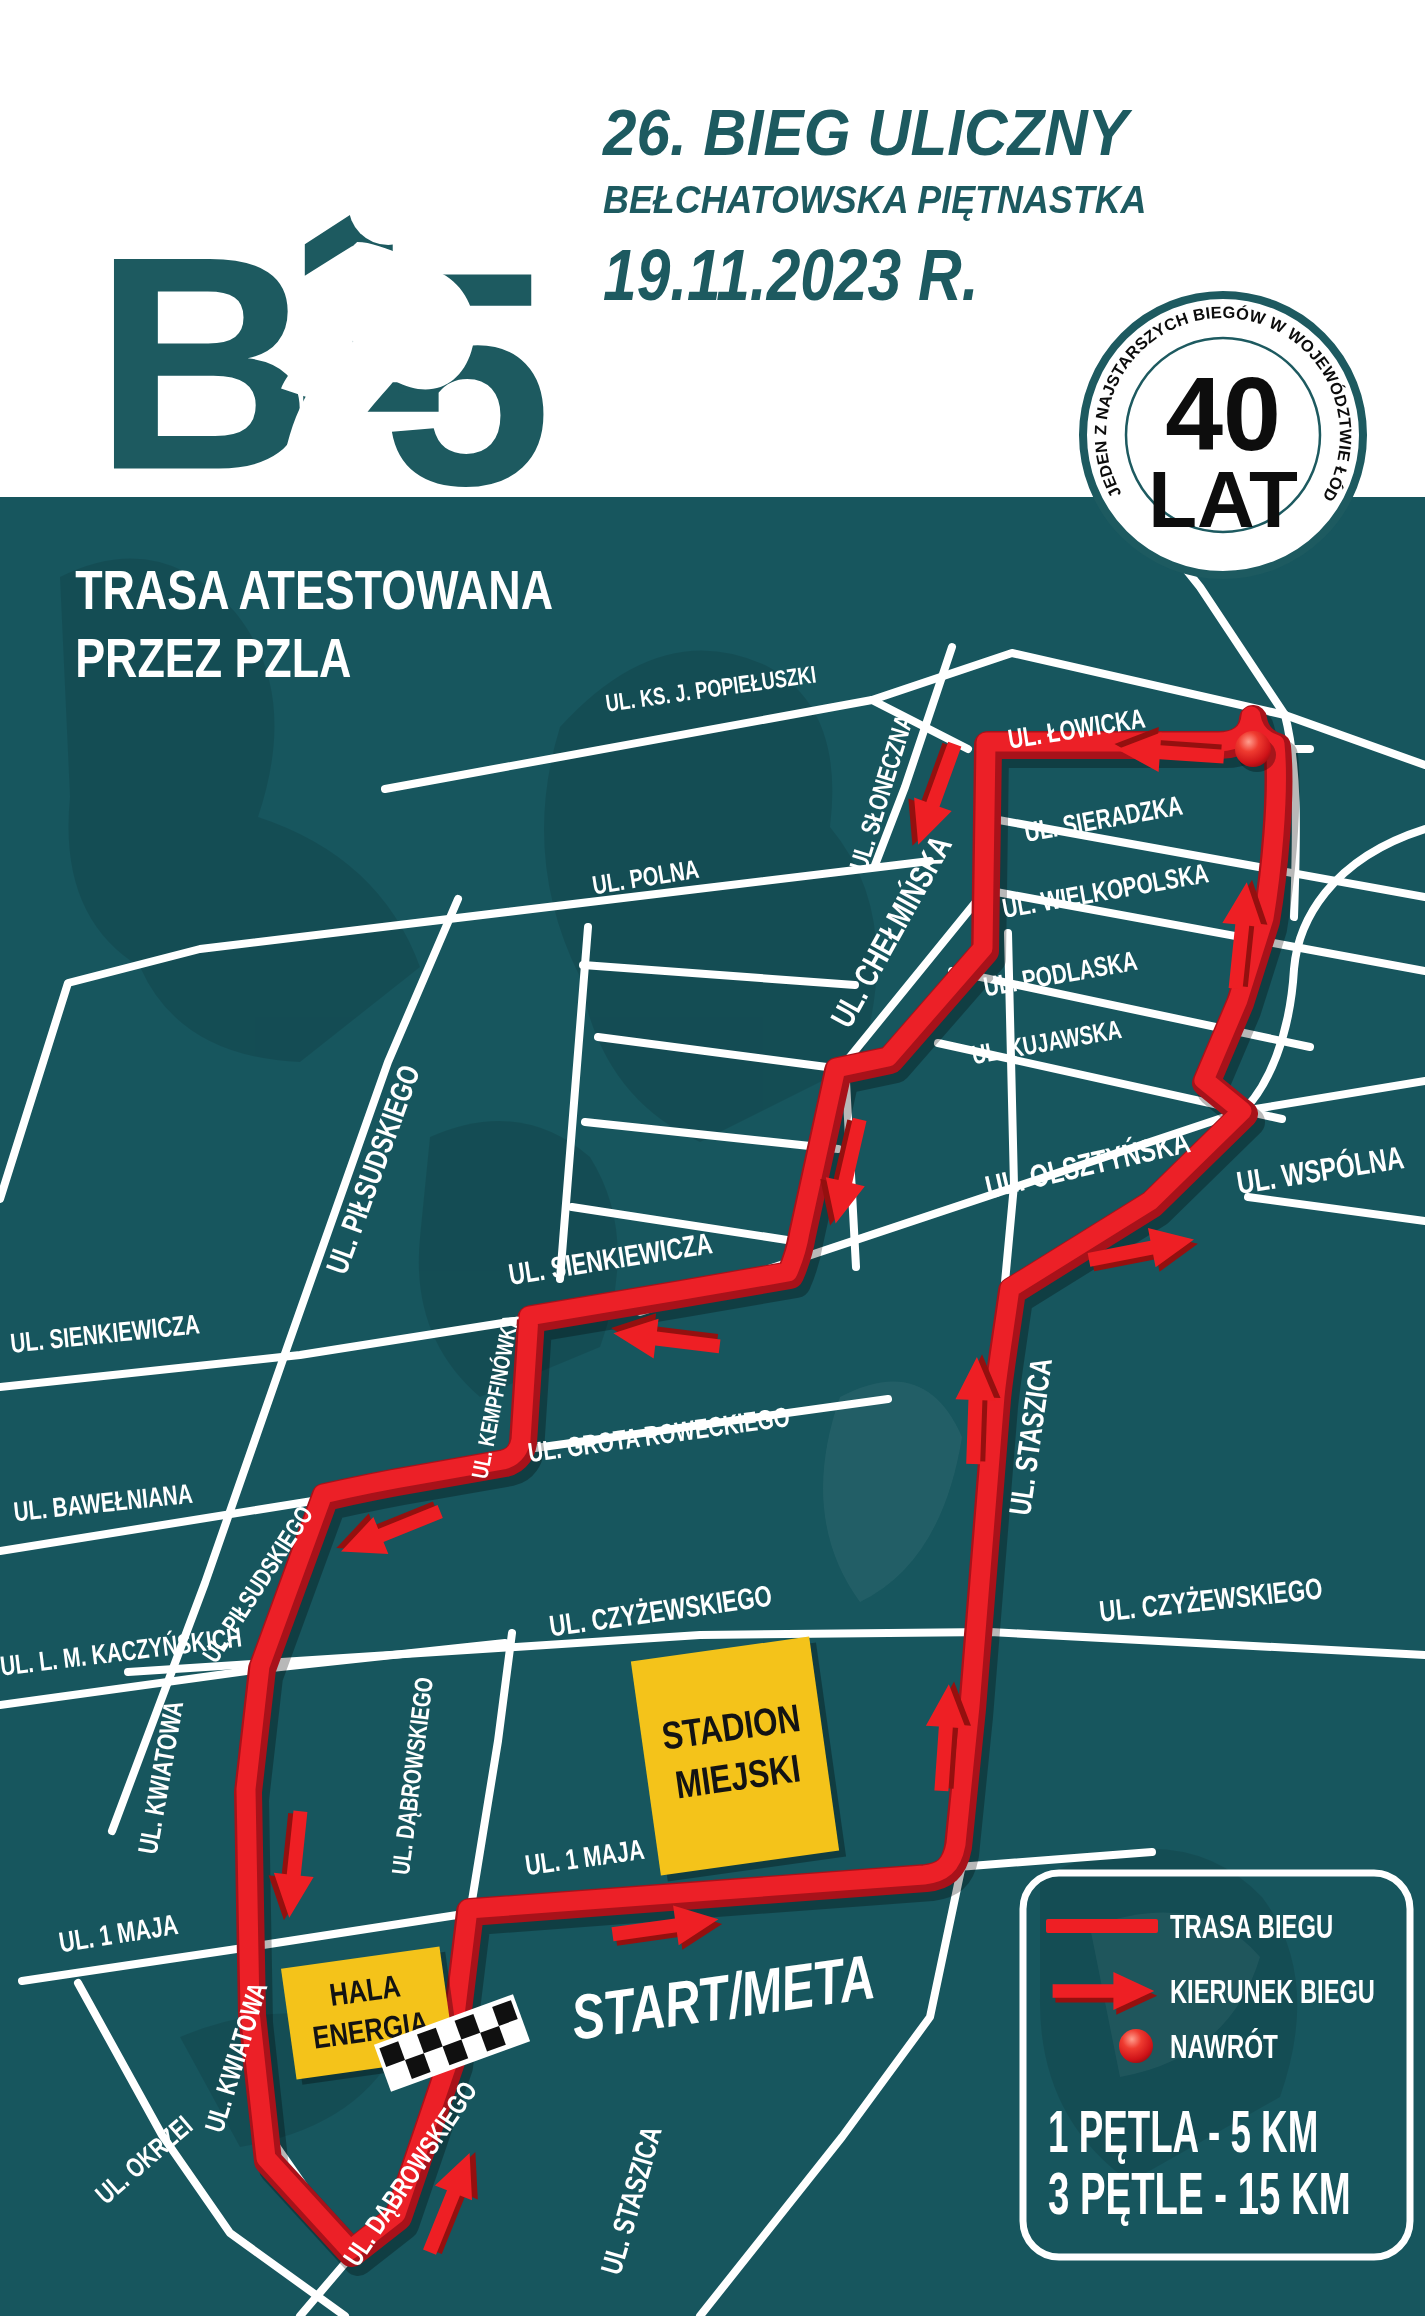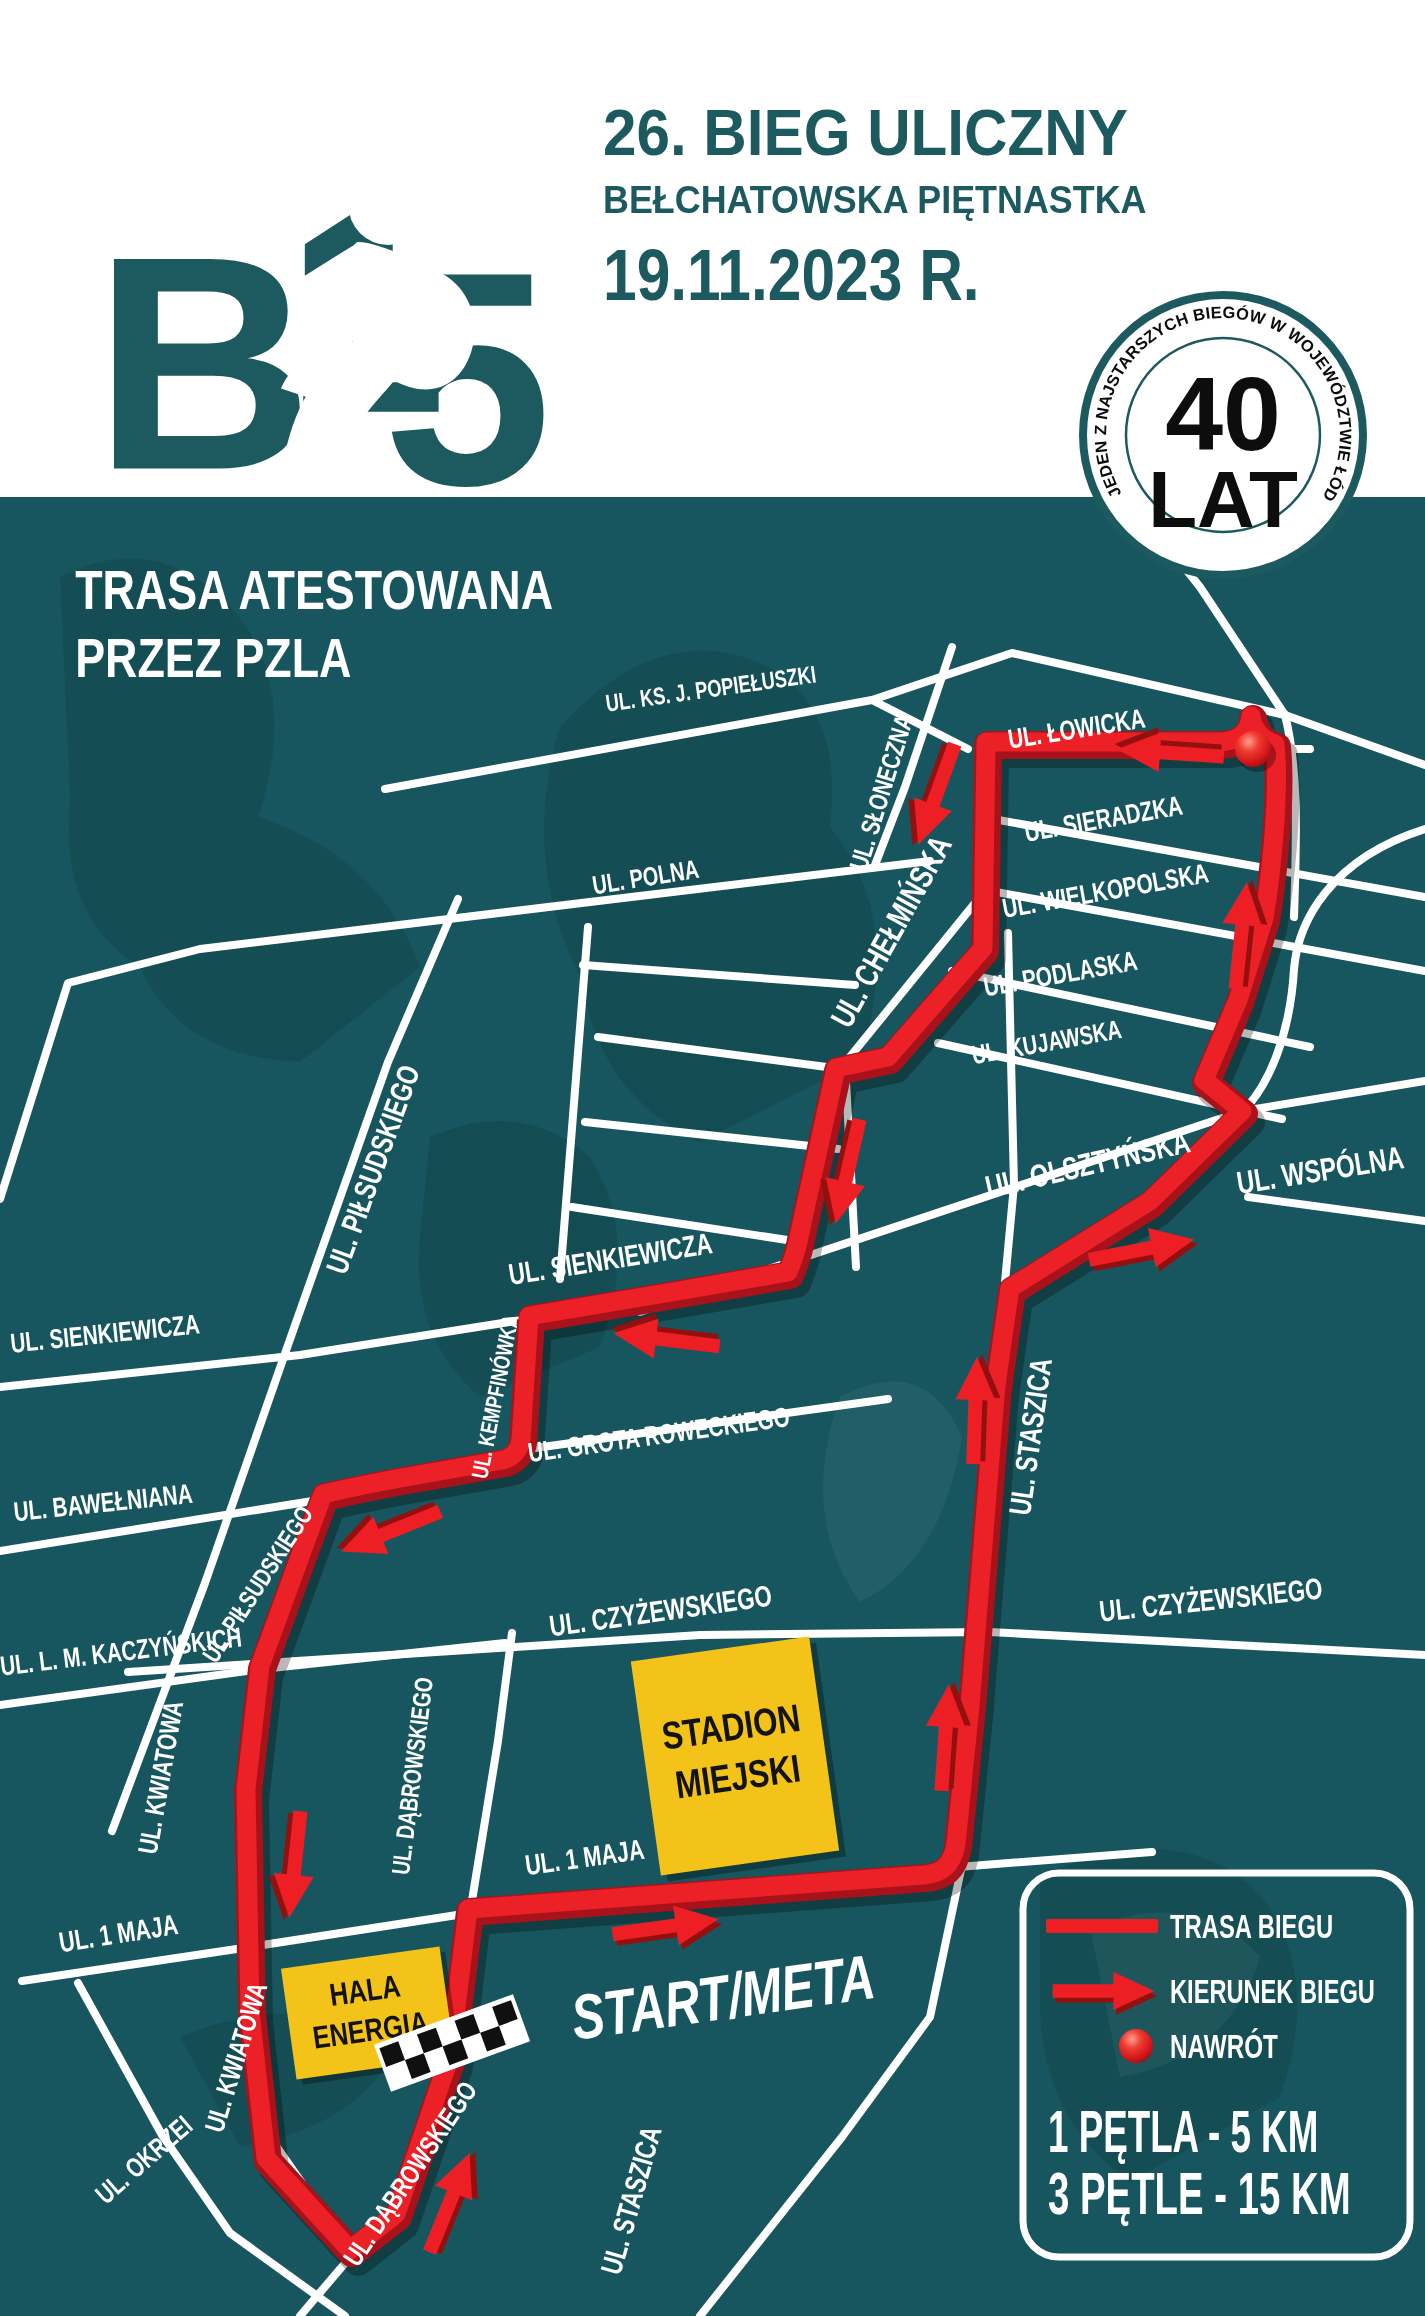--- a/index.html
+++ b/index.html
@@ -2,21 +2,21 @@
 <html><head>
 <meta charset="utf-8">
 <style>
   html,body{margin:0;padding:0;}
   body{
     width:1425px;height:2316px;position:relative;background:#ffffff;
     font-family:"Liberation Sans",sans-serif;overflow:hidden;
   }
   .header{position:absolute;left:0;top:0;width:1425px;height:497px;background:#ffffff;z-index:2;}
   .logo-svg{position:absolute;left:88px;top:78px;width:470px;height:410px;}
-  .titles{position:absolute;left:603px;top:96px;color:#1D5A60;}
+  .titles{position:absolute;left:603px;top:96px;color:#1D5A60;font-style:italic;}
   .title-line{font-weight:800;font-size:64px;letter-spacing:0;transform:scaleX(.94);transform-origin:left;white-space:nowrap;color:#1D5A60;}
   .subtitle-line{font-weight:800;font-size:39px;margin-top:8px;transform:scaleX(.92);transform-origin:left;white-space:nowrap;color:#1D5A60;}
   .date-line{font-weight:800;font-size:72px;margin-top:12px;transform:scaleX(.84);transform-origin:left;white-space:nowrap;color:#1D5A60;}
   .map-svg{position:absolute;left:0;top:497px;z-index:1;}
   .badge-svg{position:absolute;left:1073px;top:285px;width:300px;height:300px;z-index:5;}
   svg text{font-family:"Liberation Sans",sans-serif;font-weight:bold;}
   .street-label{fill:#ffffff;}
   .map-note{fill:#ffffff;}
 </style>
 </head>

